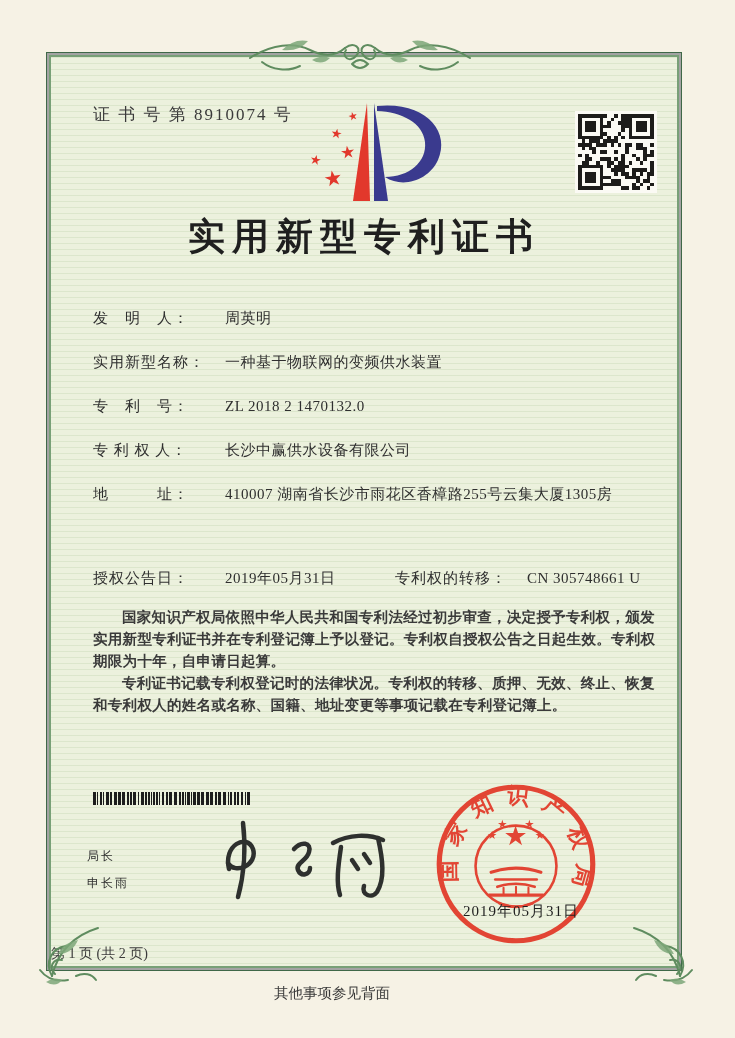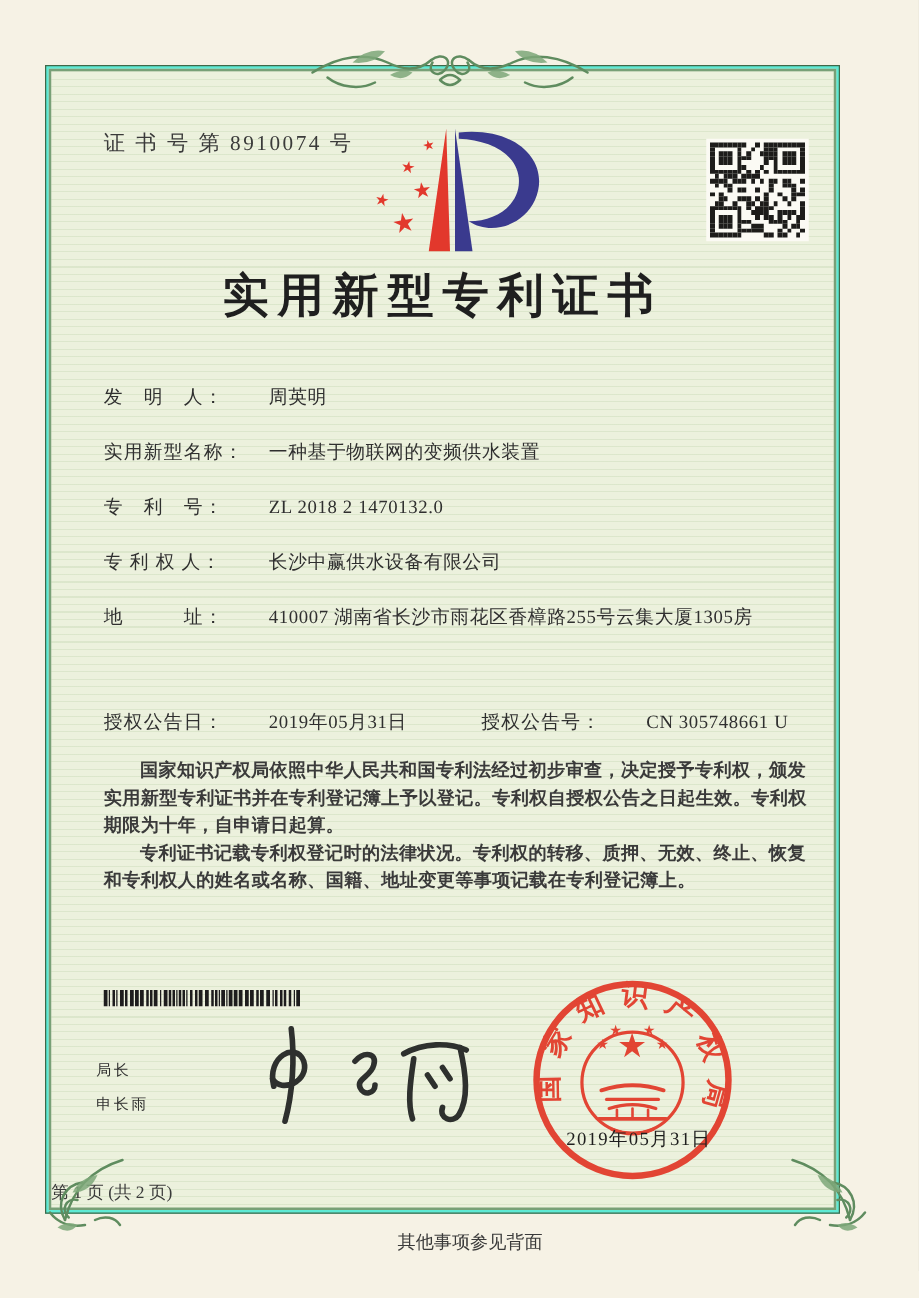--- a/index.html
+++ b/index.html
@@ -4,22 +4,22 @@
 <style>
   html,body{margin:0;padding:0;background:#e8e4d6;}
   .page{
     position:relative;width:735px;height:1038px;margin:0 auto;overflow:hidden;
     background:#f6f2e5;
     font-family:"Liberation Serif","DejaVu Serif",serif;
     color:#2f2f2f;
   }
   
   .frame{
-    position:absolute;left:36px;top:52px;width:634px;height:917px;
-    border:1px solid #3f6848;background:#5eead4;
+    position:absolute;left:46px;top:52px;width:634px;height:917px;
+    border:1px solid #3f6848;background:#a3a3a3;
   }
   .frame-inner{
     position:absolute;inset:2px;border:2px solid #78a077;
     background:
       repeating-linear-gradient(180deg,
         rgba(140,178,118,.17) 0px, rgba(140,178,118,.17) 1px,
         rgba(0,0,0,0) 1px, rgba(0,0,0,0) 6px),
       #ecf1dd;
   }
   .content{position:absolute;inset:0;}
@@ -49,21 +49,21 @@
   
   .barcode{position:absolute;left:42px;top:735px;height:13px;display:flex;align-items:stretch;}
   .barcode i{display:block;background:#1d1d1d;}
   .sig-block{position:absolute;left:36px;top:786px;font-size:12px;line-height:27px;letter-spacing:2px;}
   .signature{position:absolute;left:146px;top:756px;}
   .seal{position:absolute;left:382px;top:724px;}
   .seal-date{position:absolute;left:384px;top:845px;width:172px;text-align:center;
     font-size:15px;letter-spacing:1px;color:#1e1e1e;z-index:5;}
   .page-no{position:absolute;left:0;top:888px;width:530px;text-align:left;font-size:14px;color:#3a3a3a;}
   
-  .back-note{position:absolute;left:0;top:984px;width:664px;text-align:center;font-size:14.5px;color:#3a3a3a;margin-left:44px;}
+  .back-note{position:absolute;left:0;top:984px;width:664px;text-align:center;font-size:14.5px;color:#3a3a3a;}
   .ornament-top{position:absolute;left:248px;top:34px;z-index:3;}
   .corner-fl{position:absolute;z-index:3;}
   .corner-fl.left{left:32px;top:922px;}
   .corner-fl.right{left:626px;top:922px;}
 </style>
 </head>
 <body>
 
 <div class="page">
 
@@ -589,21 +589,21 @@
           <div class="row">
             <span class="lbl">专　利　号：</span><span class="val">ZL 2018 2 1470132.0</span>
           </div>
           <div class="row">
             <span class="lbl">专 利 权 人：</span><span class="val">长沙中赢供水设备有限公司</span>
           </div>
           <div class="row">
             <span class="lbl">地　　　址：</span><span class="val">410007 湖南省长沙市雨花区香樟路255号云集大厦1305房</span>
           </div>
           <div class="row">
-            <span class="grp1"><span class="lbl">授权公告日：</span><span class="val">2019年05月31日</span></span><span class="lbl">授权公告号：</span><span class="val">CN 305748661 U</span>
+            <span class="grp1"><span class="lbl">授权公告日：</span><span class="val">2019年05月31日</span></span><span class="lbl">专利权的转移：</span><span class="val">CN 305748661 U</span>
           </div>
         </div>
 
         <div class="paras">
           <p>国家知识产权局依照中华人民共和国专利法经过初步审查，决定授予专利权，颁发实用新型专利证书并在专利登记簿上予以登记。专利权自授权公告之日起生效。专利权期限为十年，自申请日起算。</p>
           <p>专利证书记载专利权登记时的法律状况。专利权的转移、质押、无效、终止、恢复和专利权人的姓名或名称、国籍、地址变更等事项记载在专利登记簿上。</p>
         </div>
 
         <div class="barcode">
             <i style="width:3px;margin-right:1px"></i>

